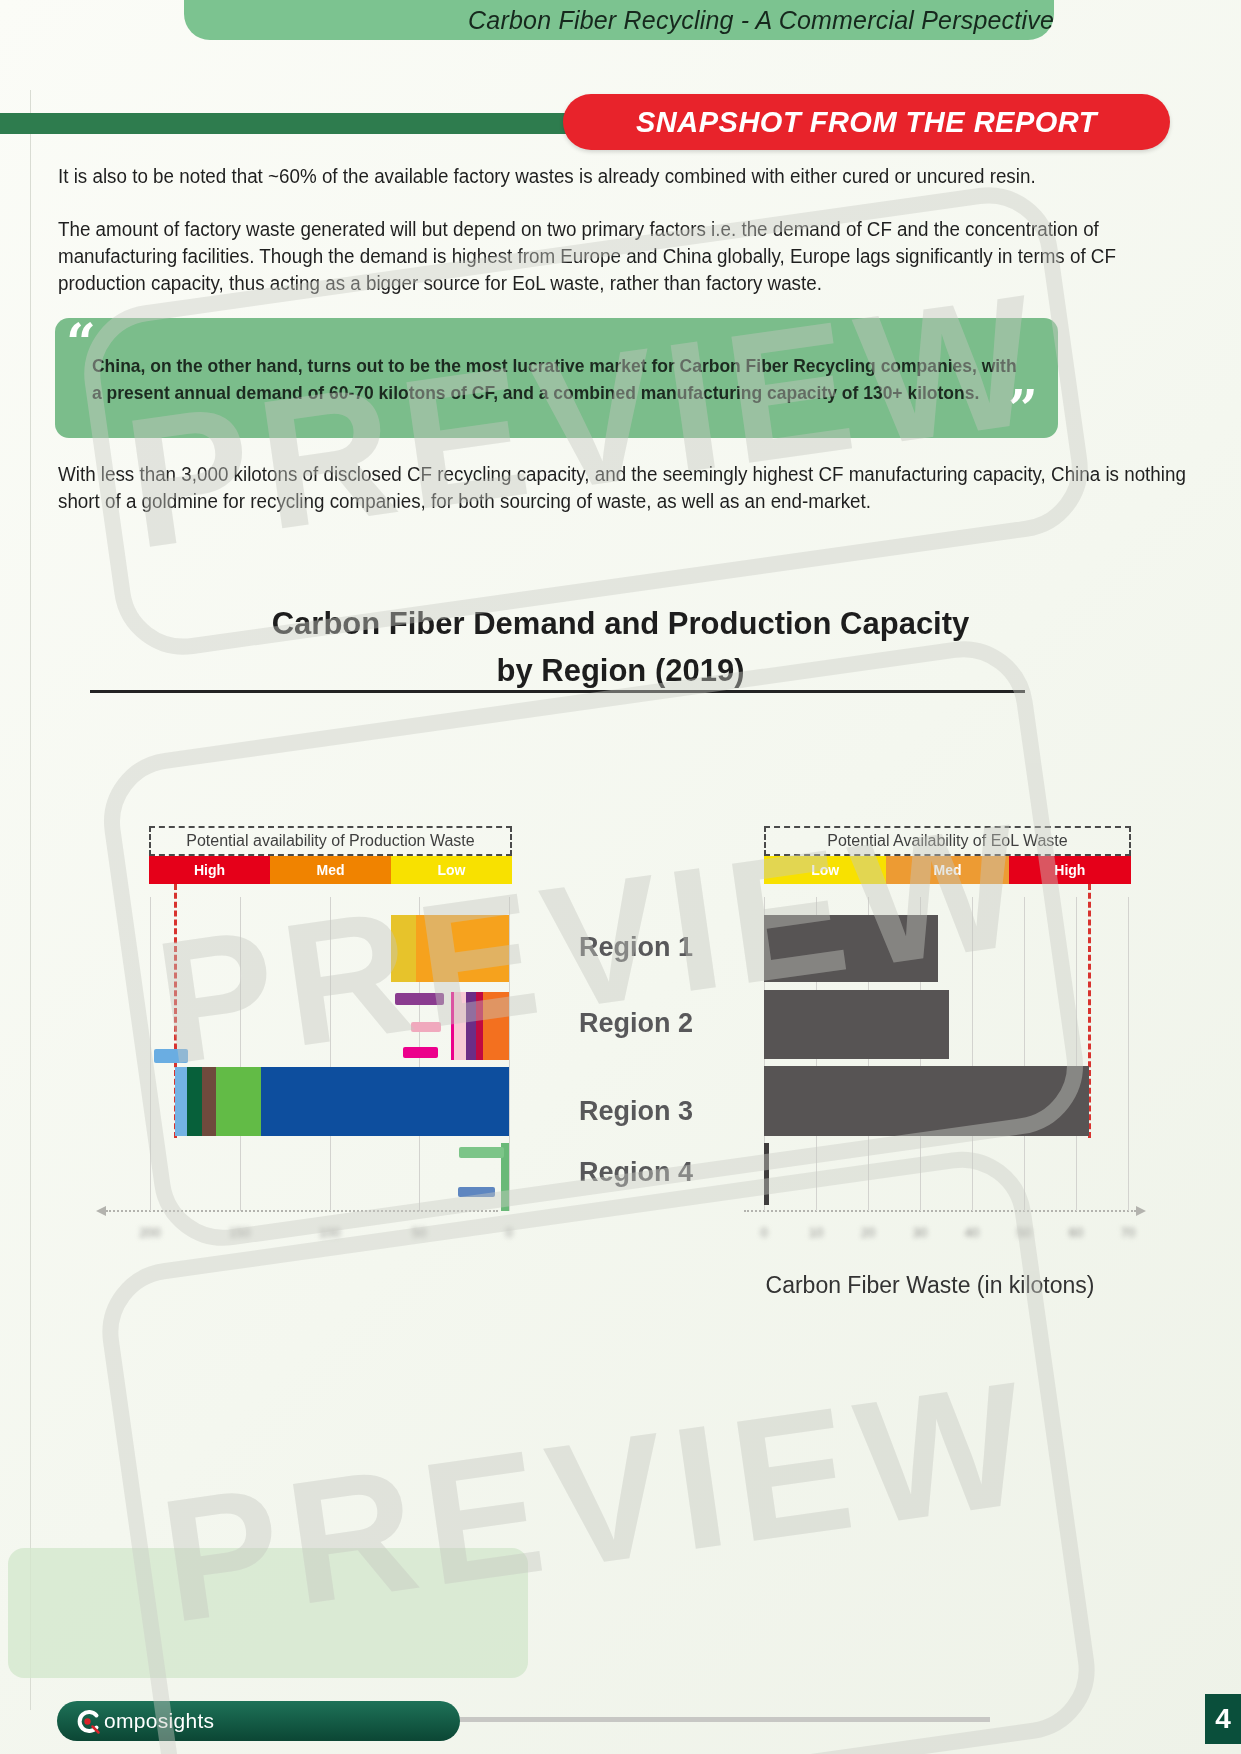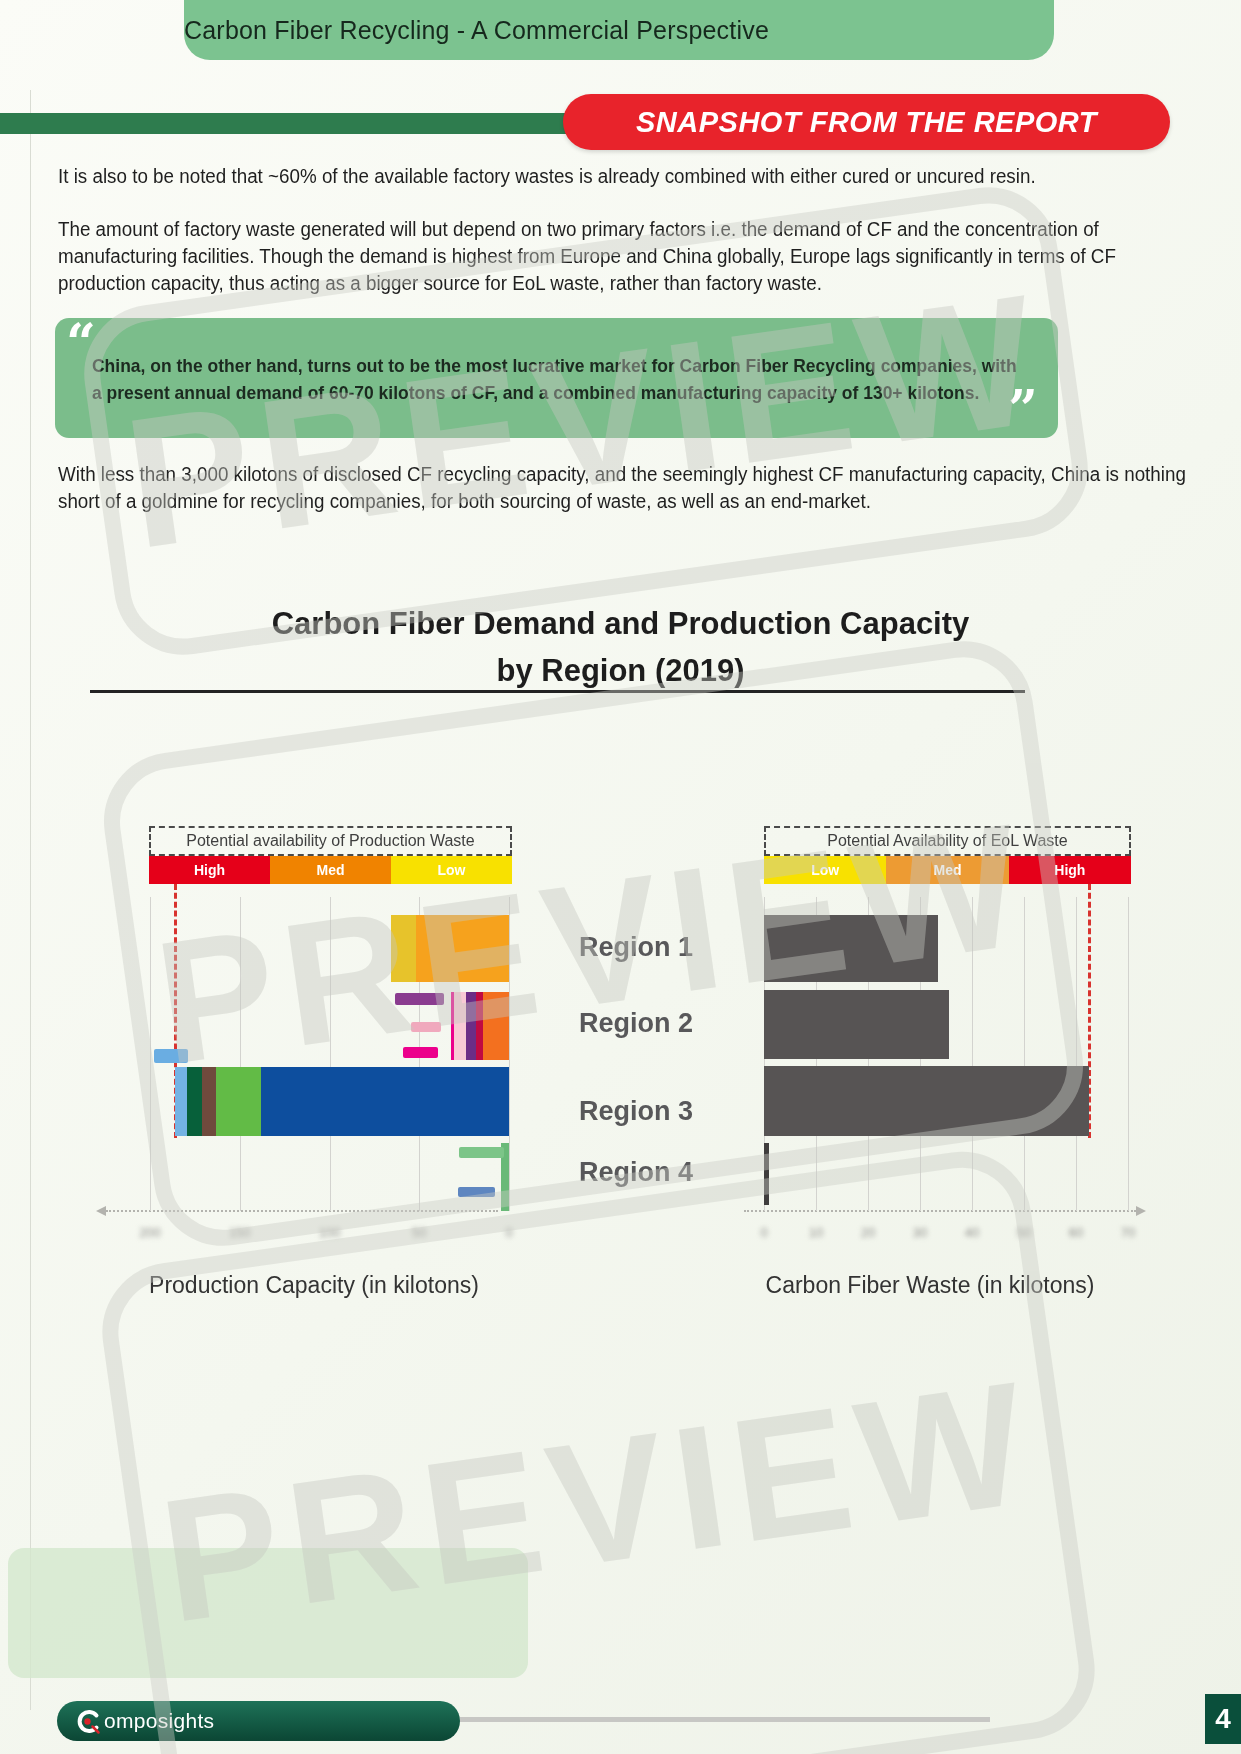--- a/index.html
+++ b/index.html
@@ -3,22 +3,22 @@
 <meta charset="utf-8">
 <style>
   html,body{margin:0;padding:0;background:#e8e8e4;}
   .page{position:relative;width:1241px;height:1754px;margin:0 auto;overflow:hidden;
         background:linear-gradient(135deg,#fbfcf7 0%,#f4f7ef 55%,#eef2e8 100%);
         font-family:"Liberation Sans",sans-serif;color:#222;}
   .abs{position:absolute;}
   .left-rule{left:30px;top:90px;width:1px;height:1620px;background:#d9dcd3;}
 
   
-  .header-pill{left:184px;top:0;width:870px;height:60px;background:#7cc390;
-    border-radius:0 0 26px 26px;display:flex;align-items:center;justify-content:flex-start;}
+  .header-pill{left:184px;top:0;width:870px;height:40px;background:#7cc390;
+    border-radius:0 0 26px 26px;display:flex;align-items:center;justify-content:flex-end;font-style:italic;}
   .header-pill span{font-size:25px;font-weight:500;color:#16281d;letter-spacing:.2px;}
   .green-bar{left:0;top:113px;width:567px;height:21px;background:#2e7c4e;}
   .snapshot{left:563px;top:94px;width:607px;height:56px;background:#e8232b;border-radius:28px;
     display:flex;align-items:center;justify-content:center;box-shadow:0 2px 4px rgba(0,0,0,.15);font-style:italic;}
   .snapshot span{color:#fff;font-size:29px;font-weight:800;letter-spacing:.5px;}
 
   
   .para{left:58px;width:1205px;font-size:20px;line-height:27px;color:#1f1f1f;
         transform:scaleX(0.94);transform-origin:0 0;}
   .p1{top:163px;} .p2{top:216px;} .p3{top:461px;}
@@ -168,21 +168,20 @@
       <div style="position: absolute; left: 498px; top: 1084px; width: 244px; text-align: center; font-size: 27px; font-weight: 700; color: rgb(88, 88, 90); margin-top: 12px;">Region 3</div>
       <div style="position: absolute; left: 748px; top: 1143px; width: 5.2px; height: 62px; background: rgb(63, 61, 61);"></div>
       <div style="position: absolute; left: 498px; top: 1157px; width: 244px; text-align: center; font-size: 27px; font-weight: 700; color: rgb(88, 88, 90);">Region 4</div>
     </div>
 
   <div class="abs axis-line l"></div>
   <div class="abs arrow l"></div>
   <div class="abs axis-line r"></div>
   <div class="abs arrow r"></div>
 
-  <div class="abs axis-title l">Production Capacity (in kilotons)</div>
   <div class="abs axis-title r">Carbon Fiber Waste (in kilotons)</div>
 
 
   <div class="abs stamp s1">PREVIEW</div>
   <div class="abs stamp s2">PREVIEW</div>
   <div class="abs stamp s3">PREVIEW</div>
 
   <div class="abs green-panel"></div>
 
   <div class="abs brand-pill">

